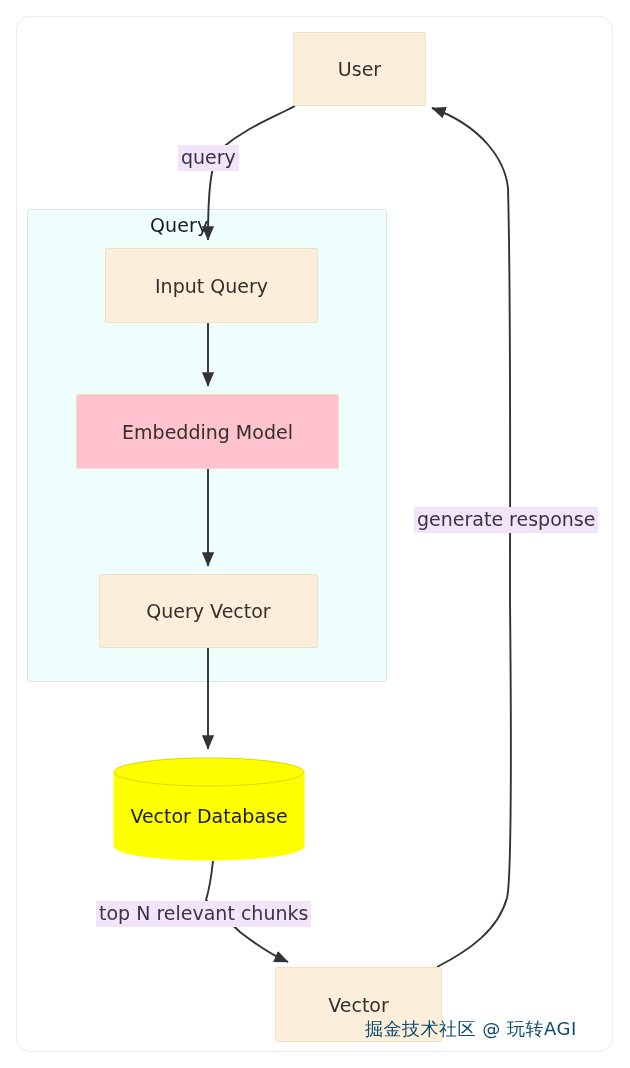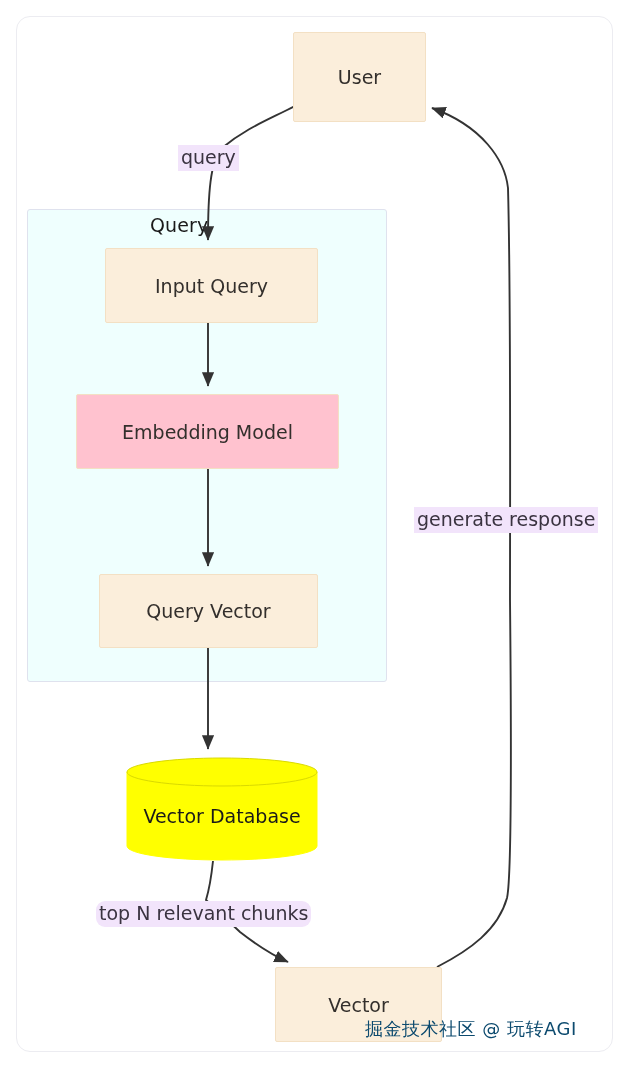--- a/index.html
+++ b/index.html
@@ -73,42 +73,41 @@
   }
   .node-tan {
     background: #fbeedb;
     border: 1px solid #f3e0c4;
   }
   .node-pink {
     background: #ffc2cf;
     border: 1px solid #f3e0c4;
   }
   #node-user {
-    left: 293px; top: 32px; width: 133px; height: 90px;
+    left: 293px; top: 32px; width: 133px; height: 74px;
   }
   #node-input-query {
     left: 105px; top: 248px; width: 213px; height: 75px;
   }
   #node-embedding-model {
     left: 76px; top: 394px; width: 263px; height: 75px;
   }
   #node-query-vector {
     left: 99px; top: 574px; width: 219px; height: 74px;
   }
   #node-chatbot {
     left: 275px; top: 967px; width: 167px; height: 75px;
   }
   
   #node-vector-database {
     position: absolute;
     left: 113px;
     top: 757px;
     width: 192px;
     height: 104px;
-    margin-left: 13px;
   }
   #node-vector-database svg {
     position: absolute;
     left: 0; top: 0;
     width: 192px; height: 104px;
   }
   #node-vector-database .db-label {
     position: absolute;
     left: 0;
     top: 0;
@@ -128,21 +127,21 @@
     position: absolute;
     background: #f2e4fb;
     color: #3a3340;
     font-size: 19px;
     padding: 1px 3px;
     white-space: nowrap;
     line-height: 1.25;
   }
   #label-query      { left: 178px; top: 145px; }
   #label-generate   { left: 414px; top: 507px; }
-  #label-topn       { left: 96px;  top: 901px; border-radius: 9px; }
+  #label-topn       { left: 96px;  top: 901px; }
   
   #watermark {
     position: absolute;
     left: 365px;
     top: 1017px;
     font-size: 18px;
     color: #0c4a6e;
     letter-spacing: 0.5px;
     white-space: nowrap;
   }

